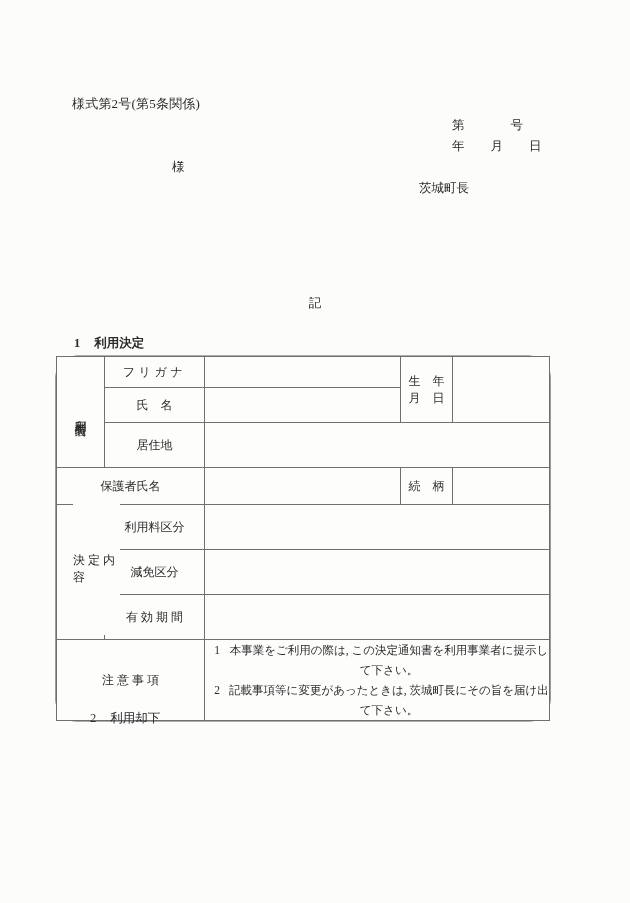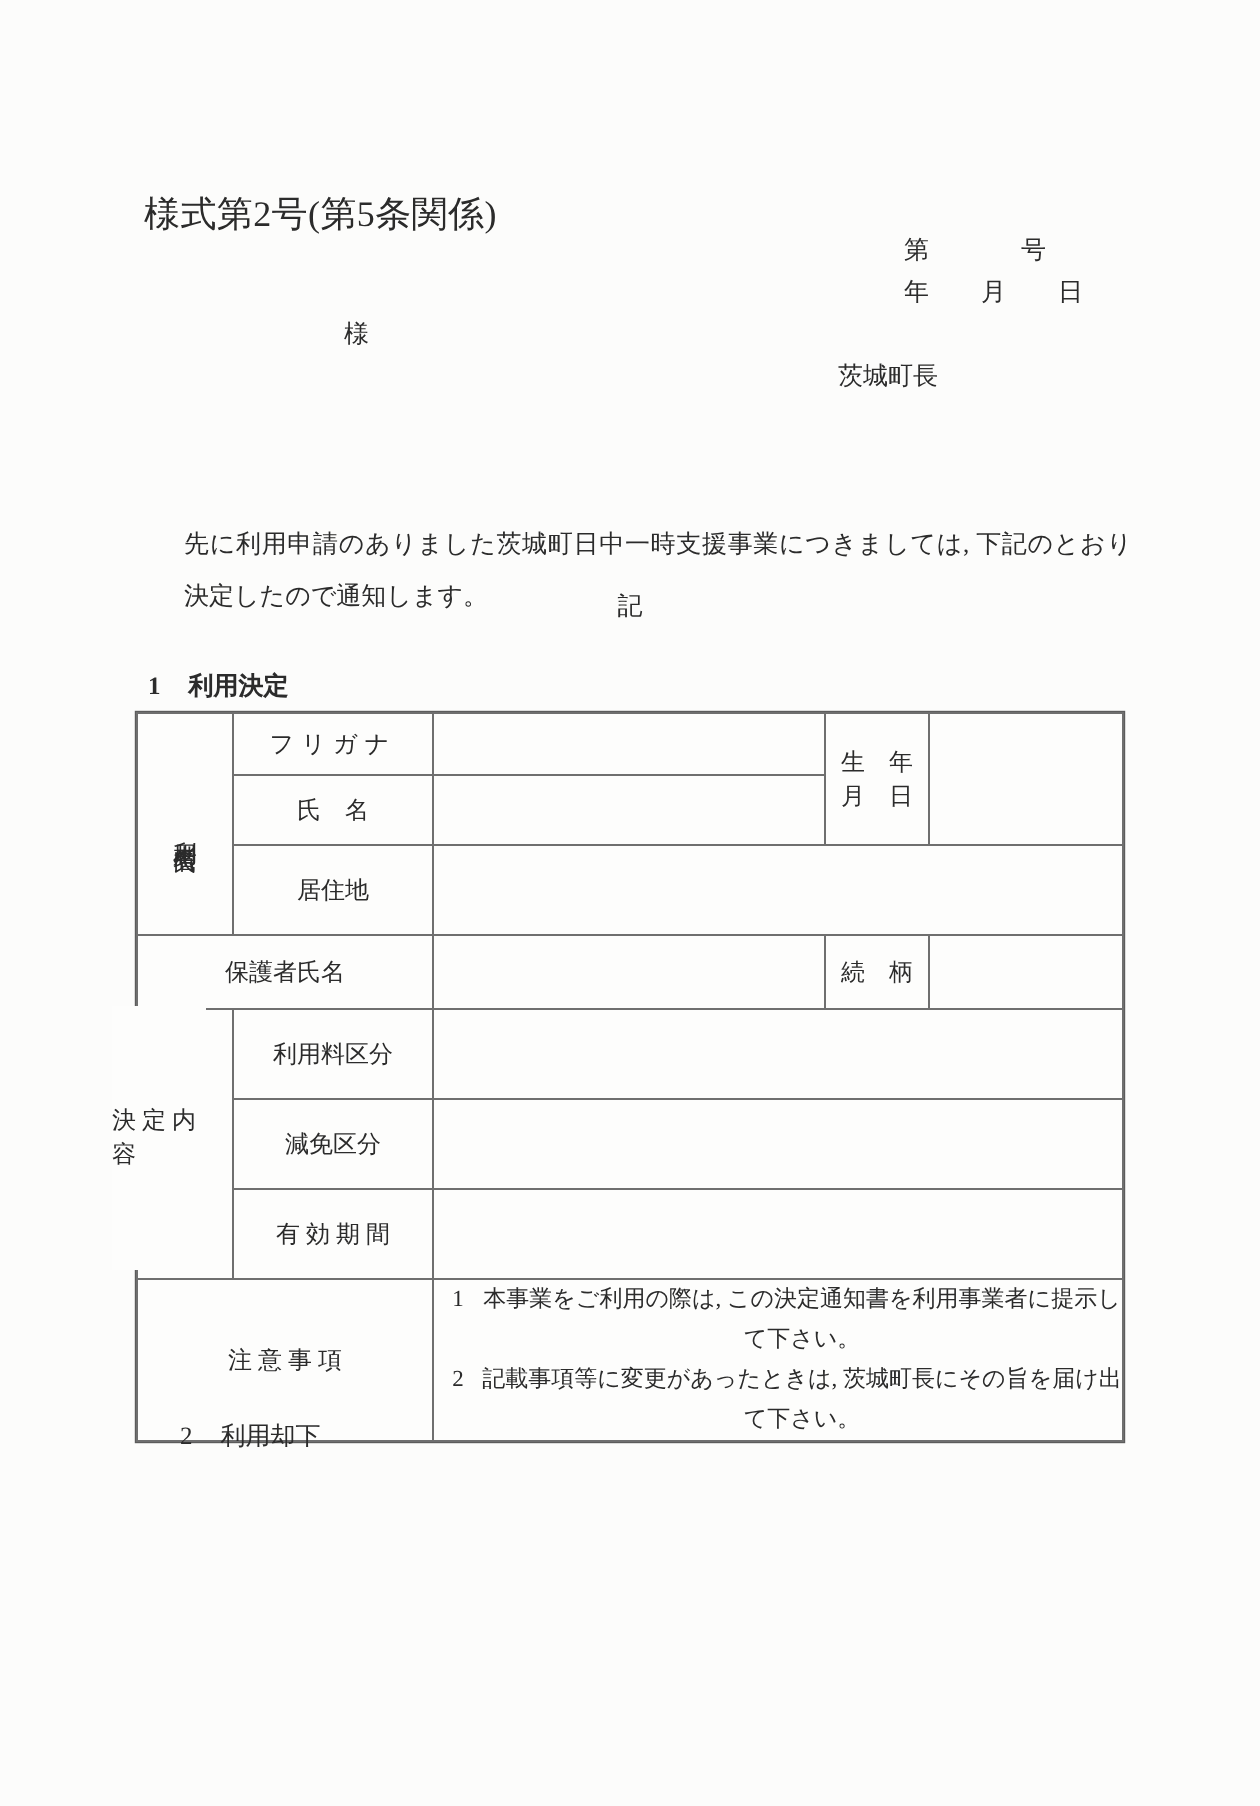--- a/index.html
+++ b/index.html
@@ -19,21 +19,21 @@
     position: absolute;
     inset: 0;
     background: #fcfcfb;
   }
 
   
   .form-code {
     position: absolute;
     left: 72px;
     top: 95px;
-    font-size: 18px;
+    font-size: 13px;
     letter-spacing: 0.2px;
   }
   .doc-number {
     position: absolute;
     left: 452px;
     top: 117px;
     font-size: 12.5px;
   }
   .doc-number .num-label { margin-right: 46px; }
   .doc-date {
@@ -108,23 +108,24 @@
   table.form td {
     border: 1px solid #6f6f6f;
     padding: 0;
     vertical-align: middle;
     text-align: center;
     background: #fdfdfc;
   }
   .t-outer { box-shadow: 0 0 0 0.6px #5c5c5c; }
 
   #table-decision {
-    left: 68px;
+    left: 56px;
     top: 356px;
     width: 493px;
+    border-radius: 21px;
   }
   #table-rejection {
     left: 72px;
     top: 731px;
     width: 493px;
   }
 
   
   .vertical {
     writing-mode: vertical-rl;
@@ -162,23 +163,20 @@
   </div>
 
   <div class="doc-date">
     <span>年</span><span>月</span><span>日</span>
   </div>
 
   <div class="addressee">様</div>
   <div class="issuer">茨城町長</div>
 
 
-  <div class="body-text">
-    <span class="indent">先に利用申請のありました茨城町日中一時支援事業につきましては, 下記のとおり決定したので通知します。</span>
-  </div>
 
   <div class="kiji">記</div>
 
   <div class="section-heading" id="sec1-heading">
     <span class="sec-no">1</span><span>利用決定</span>
   </div>
 
   <table class="form t-outer" id="table-decision">
     <colgroup>
       <col style="width:48px">
@@ -262,21 +260,21 @@
           </div>
           <div class="note-row">
             <span class="note-num">2</span>
             <span class="note-text">記載事項等に変更があったときは, 茨城町長にその旨を届け出て下さい。</span>
           </div>
         </td>
       </tr>
     </tbody>
   </table>
 
-  <div id="decision-content-overlay" style="position:absolute; left:56px; top:503px; width:47px; height:132px; display:flex; align-items:center; justify-content:center; font-size:12px; background:#fdfdfc;">
+  <div id="decision-content-overlay" style="position:absolute; left:73px; top:503px; width:47px; height:132px; display:flex; align-items:center; justify-content:center; font-size:12px; background:#fdfdfc;">
     <span>決 定 内 容</span>
   </div>
 
   <div class="section-heading" id="sec2-heading">
     <span class="sec-no">2</span><span>利用却下</span>
   </div>
 
 
 </div>
 

